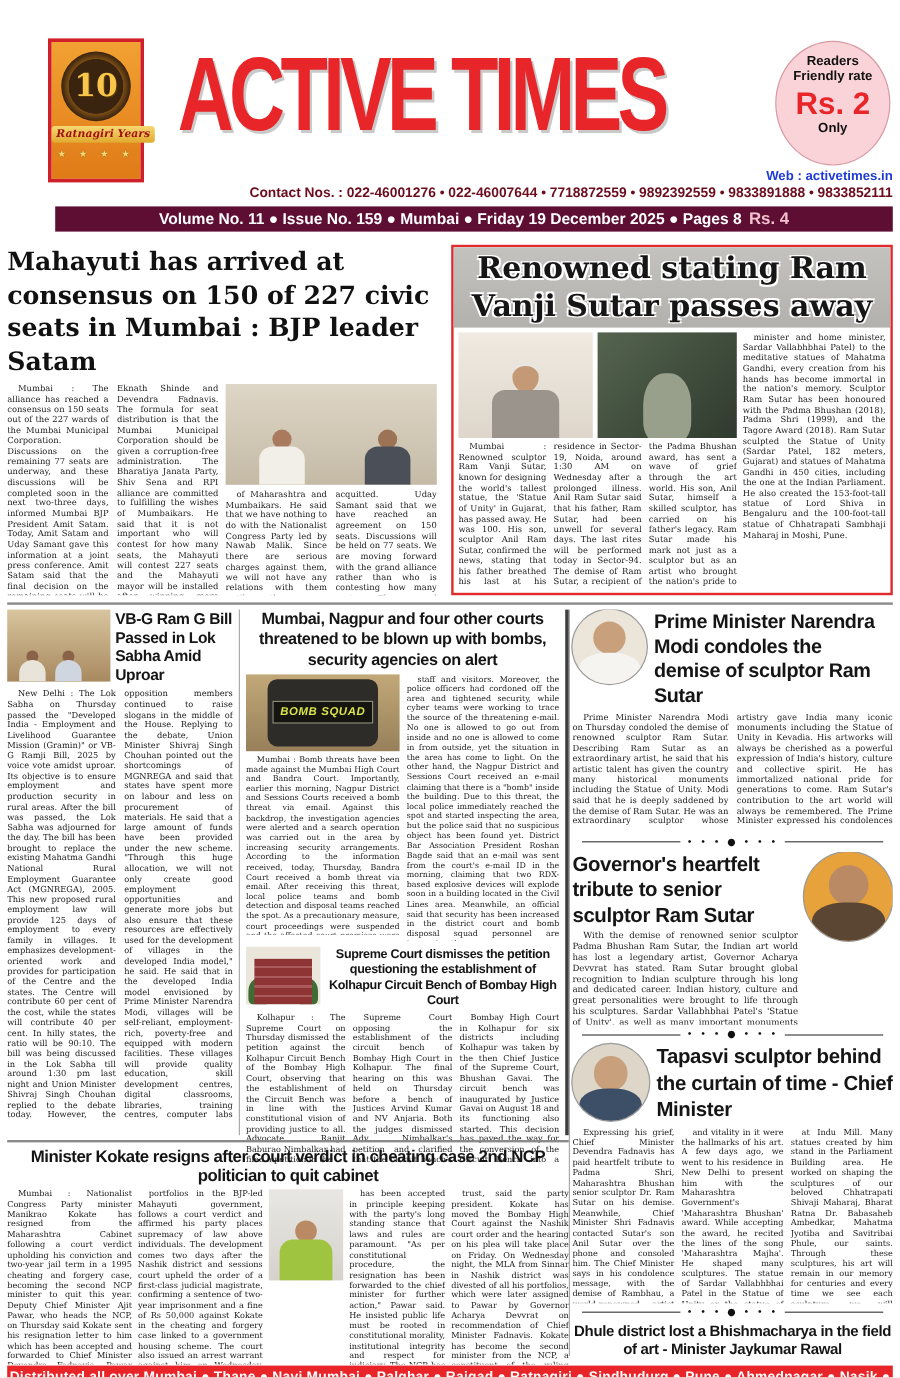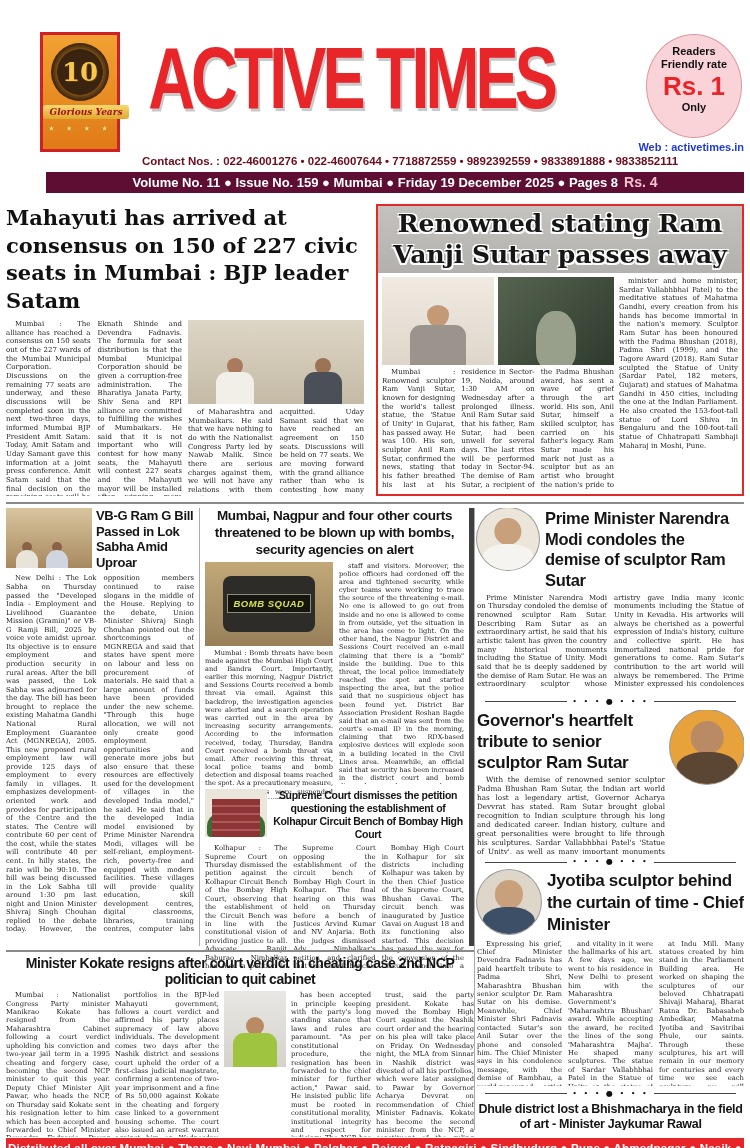--- a/index.html
+++ b/index.html
@@ -19,21 +19,21 @@
   .mast-title span{display:inline-block;font:700 66px/108px "Liberation Sans",sans-serif;color:#e8262a;
         letter-spacing:-4px;transform:scale(.98,1.32);transform-origin:center;white-space:nowrap;
         text-shadow:2px 2px 0 #c9c9c9;}
   .price-oval{position:absolute;right:2px;top:6px;width:96px;height:104px;border-radius:50%;
         background:#f9d3d8;border:1px solid #d89aa2;text-align:center;box-sizing:border-box;padding-top:10px;
         font-family:"Liberation Sans",sans-serif;}
   .price-oval .pl{font:700 11px/13px "Liberation Sans",sans-serif;color:#111;}
   .price-oval .amt{font:700 26px/30px "Liberation Sans",sans-serif;color:#e8262a;}
   .website{position:absolute;right:0;top:112px;width:150px;text-align:right;
         font:700 11px/14px "Liberation Sans",sans-serif;color:#1f3bd4;}
-  .contact{position:absolute;left:136px;right:0;top:126px;text-align:left;
+  .contact{position:absolute;left:136px;right:0;top:126px;text-align:right;
         font:700 11.5px/15px "Liberation Sans",sans-serif;color:#6b0d1d;}
   .volume{position:absolute;left:40px;right:0;top:144px;height:21px;background:#5e0e33;color:#fff;
         display:flex;align-items:center;justify-content:center;gap:6px;
         font:700 13px/21px "Liberation Sans",sans-serif;}
   .volume .rs{font-size:14px;color:#f3c0cd;}
   
   .bt{font-family:"DejaVu Serif",serif;font-size:7px;line-height:1.24;text-align:justify;
       color:#1b1b1b;overflow:hidden;text-indent:9px;}
   .cols2{column-count:2;column-gap:7px;}
   .cols3{column-count:3;column-gap:6px;}
@@ -52,21 +52,21 @@
   .sculpt-content{display:flex;gap:5px;padding:4px;flex:1;}
   .sculpt-left{width:232px;}
   .sculpt-photos{display:flex;gap:4px;height:88px;margin-bottom:3px;}
   .sculpt-right{flex:1;}
   
   .lower-band{display:flex;margin:6px 6px 0;border-top:2px solid #8a8a8a;padding-top:4px;height:622px;}
   .lower-left{width:468px;display:flex;flex-direction:column;}
   .mid-row{display:flex;height:438px;}
   .sec-vbg{width:194px;border-right:1px solid #aaa;padding-right:5px;box-sizing:border-box;}
   .vbg-head{display:flex;gap:4px;}
-  .sec-mid{flex:1;padding:0 5px;border-right:5px solid #404040;box-sizing:border-box;}
+  .sec-mid{flex:1;padding:0 5px;border-right:3px solid #404040;box-sizing:border-box;}
   .bomb-row{display:flex;gap:6px;height:222px;margin-top:3px;}
   .kol-head{display:flex;gap:5px;align-items:flex-start;margin-top:5px;}
   .kol-cols{display:flex;gap:6px;margin-top:3px;height:126px;}
   .sec-kokate{border-top:2px solid #8a8a8a;margin-top:4px;padding-top:3px;flex:1;}
   .kok-cols{display:flex;gap:5px;margin-top:4px;height:146px;}
   .sec-right{flex:1;border-left:1px solid #aaa;padding-left:2px;box-sizing:border-box;overflow:hidden;}
   .row{display:flex;gap:6px;}
   .dotdiv{display:flex;align-items:center;gap:5px;margin:4px 8px;}
   .dotdiv .dl{flex:1;height:1px;background:#444;}
   .dotdiv .dots{font-size:8px;color:#111;letter-spacing:2px;line-height:8px;}
@@ -97,30 +97,30 @@
 </head>
 <body>
 
 <div id="page">
 
   <div class="header">
     <div class="logo">
       <div class="logo-circle">
         <span class="logo-num">10</span>
       </div>
-      <div class="logo-ribbon">Glorious Years</div>
+      <div class="logo-ribbon">Ratnagiri Years</div>
       <div class="logo-stars">★ ★ ★ ★</div>
     </div>
     <div class="mast-title">
       <span>ACTIVE TIMES</span>
     </div>
     <div class="price-oval">
       <div class="pl">Readers</div>
       <div class="pl">Friendly rate</div>
-      <div class="amt">Rs. 1</div>
+      <div class="amt">Rs. 2</div>
       <div class="pl">Only</div>
     </div>
     <div class="website">Web : activetimes.in</div>
     <div class="contact">Contact Nos. : 022-46001276 • 022-46007644 • 7718872559 • 9892392559 • 9833891888 • 9833852111</div>
     <div class="volume">
       <span>Volume  No. 11  ●  Issue  No. 159  ●  Mumbai  ●  Friday 19 December 2025  ●  Pages  8</span>
       <span class="rs">Rs. 4</span>
     </div>
   </div>
 
@@ -187,21 +187,21 @@
             </div>
             <div class="cond" style="font-size:13px;line-height:1.2;">VB-G Ram G Bill Passed in Lok Sabha Amid Uproar</div>
           </div>
           <div class="bt cols2" style="height:368px;margin-top:4px;font-size:6.9px;">New Delhi : The Lok Sabha on Thursday passed the "Developed India - Employment and Livelihood Guarantee Mission (Gramin)" or VB-G Ramji Bill, 2025 by voice vote amidst uproar. Its objective is to ensure employment and production security in rural areas. After the bill was passed, the Lok Sabha was adjourned for the day. The bill has been brought to replace the existing Mahatma Gandhi National Rural Employment Guarantee Act (MGNREGA), 2005. This new proposed rural employment law will provide 125 days of employment to every family in villages. It emphasizes development-oriented work and provides for participation of the Centre and the states. The Centre will contribute 60 per cent of the cost, while the states will contribute 40 per cent. In hilly states, the ratio will be 90:10. The bill was being discussed in the Lok Sabha till around 1:30 pm last night and Union Minister Shivraj Singh Chouhan replied to the debate today. However, the opposition members continued to raise slogans in the middle of the House. Replying to the debate, Union Minister Shivraj Singh Chouhan pointed out the shortcomings of MGNREGA and said that states have spent more on labour and less on procurement of materials. He said that a large amount of funds have been provided under the new scheme. "Through this huge allocation, we will not only create good employment opportunities and generate more jobs but also ensure that these resources are effectively used for the development of villages in the developed India model," he said. He said that in the developed India model envisioned by Prime Minister Narendra Modi, villages will be self-reliant, employment-rich, poverty-free and equipped with modern facilities. These villages will provide quality education, skill development centres, digital classrooms, libraries, training centres, computer labs and other laboratories. This will ensure that no child is left behind in education.</div>
         </div>
 
         <div class="sec-mid">
           <div class="cond" style="font-size:13.5px;line-height:1.25;text-align:center;">Mumbai, Nagpur and four other courts threatened to be blown up with bombs, security agencies on alert</div>
           <div class="bomb-row">
             <div style="width:128px;">
-              <div class="ph" style="width:128px;height:84px;background:linear-gradient(180deg,#c2a878,#97805a);">
+              <div class="ph" style="width:128px;height:64px;background:linear-gradient(180deg,#c2a878,#97805a);">
                 <div class="vest">
                   <span class="vest-label">BOMB SQUAD</span>
                 </div>
               </div>
               <div class="bt" style="height:150px;margin-top:3px;font-size:6.6px;">Mumbai : Bomb threats have been made against the Mumbai High Court and Bandra Court. Importantly, earlier this morning, Nagpur District and Sessions Courts received a bomb threat via email. Against this backdrop, the investigation agencies were alerted and a search operation was carried out in the area by increasing security arrangements. According to the information received, today, Thursday, Bandra Court received a bomb threat via email. After receiving this threat, local police teams and bomb detection and disposal teams reached the spot. As a precautionary measure, court proceedings were suspended and the affected court premises were evacuated for the safety of lawyers,</div>
             </div>
             <div class="bt" style="flex:1;height:222px;font-size:6.6px;">staff and visitors. Moreover, the police officers had cordoned off the area and tightened security, while cyber teams were working to trace the source of the threatening e-mail. No one is allowed to go out from inside and no one is allowed to come in from outside, yet the situation in the area has come to light. On the other hand, the Nagpur District and Sessions Court received an e-mail claiming that there is a "bomb" inside the building. Due to this threat, the local police immediately reached the spot and started inspecting the area, but the police said that no suspicious object has been found yet. District Bar Association President Roshan Bagde said that an e-mail was sent from the court's e-mail ID in the morning, claiming that two RDX-based explosive devices will explode soon in a building located in the Civil Lines area. Meanwhile, an official said that security has been increased in the district court and bomb disposal squad personnel are inspecting the area.</div>
           </div>
 
           <div class="kol-head">
@@ -272,21 +272,21 @@
         <span class="dots">• • • ● • • •</span>
         <span class="dl"></span>
       </div>
 
       <div>
         <div class="row">
           <div class="avatar" style="width:64px;height:64px;background:#ddd6c9;">
             <div class="av-head" style="background:#c9a07c;"></div>
             <div class="av-body" style="background:#3d4f66;"></div>
           </div>
-          <div class="cond" style="font-size:17px;line-height:1.3;">Jyotiba sculptor behind the curtain of time - Chief Minister</div>
+          <div class="cond" style="font-size:17px;line-height:1.3;">Tapasvi sculptor behind the curtain of time - Chief Minister</div>
         </div>
         <div class="row" style="margin-top:3px;height:146px;">
           <div class="bt" style="flex:1;font-size:6.8px;">Expressing his grief, Chief Minister Devendra Fadnavis has paid heartfelt tribute to Padma Shri, Maharashtra Bhushan senior sculptor Dr. Ram Sutar on his demise. Meanwhile, Chief Minister Shri Fadnavis contacted Sutar's son Anil Sutar over the phone and consoled him. The Chief Minister says in his condolence message, with the demise of Rambhau, a world-renowned artist has left us. Consistency</div>
           <div class="bt" style="flex:1;font-size:6.8px;">and vitality in it were the hallmarks of his art. A few days ago, we went to his residence in New Delhi to present him with the Maharashtra Government's 'Maharashtra Bhushan' award. While accepting the award, he recited the lines of the song 'Maharashtra Majha'. He shaped many sculptures. The statue of Sardar Vallabhbhai Patel in the Statue of Unity or the statue of Veer Savarkar in Andaman. Even in his 100th year, he was involved in the work of the memorial of Bharat Ratna Dr. Babasaheb Ambedkar</div>
           <div class="bt" style="flex:1;font-size:6.8px;">at Indu Mill. Many statues created by him stand in the Parliament Building area. He worked on shaping the sculptures of our beloved Chhatrapati Shivaji Maharaj, Bharat Ratna Dr. Babasaheb Ambedkar, Mahatma Jyotiba and Savitribai Phule, our saints. Through these sculptures, his art will remain in our memory for centuries and every time we see each sculpture, we will remember him, we pay heartfelt tribute to him. We share in the grief of his family, said Chief Minister Devendra Fadnavis.</div>
         </div>
       </div>
 
       <div class="dotdiv">
         <span class="dl"></span>

